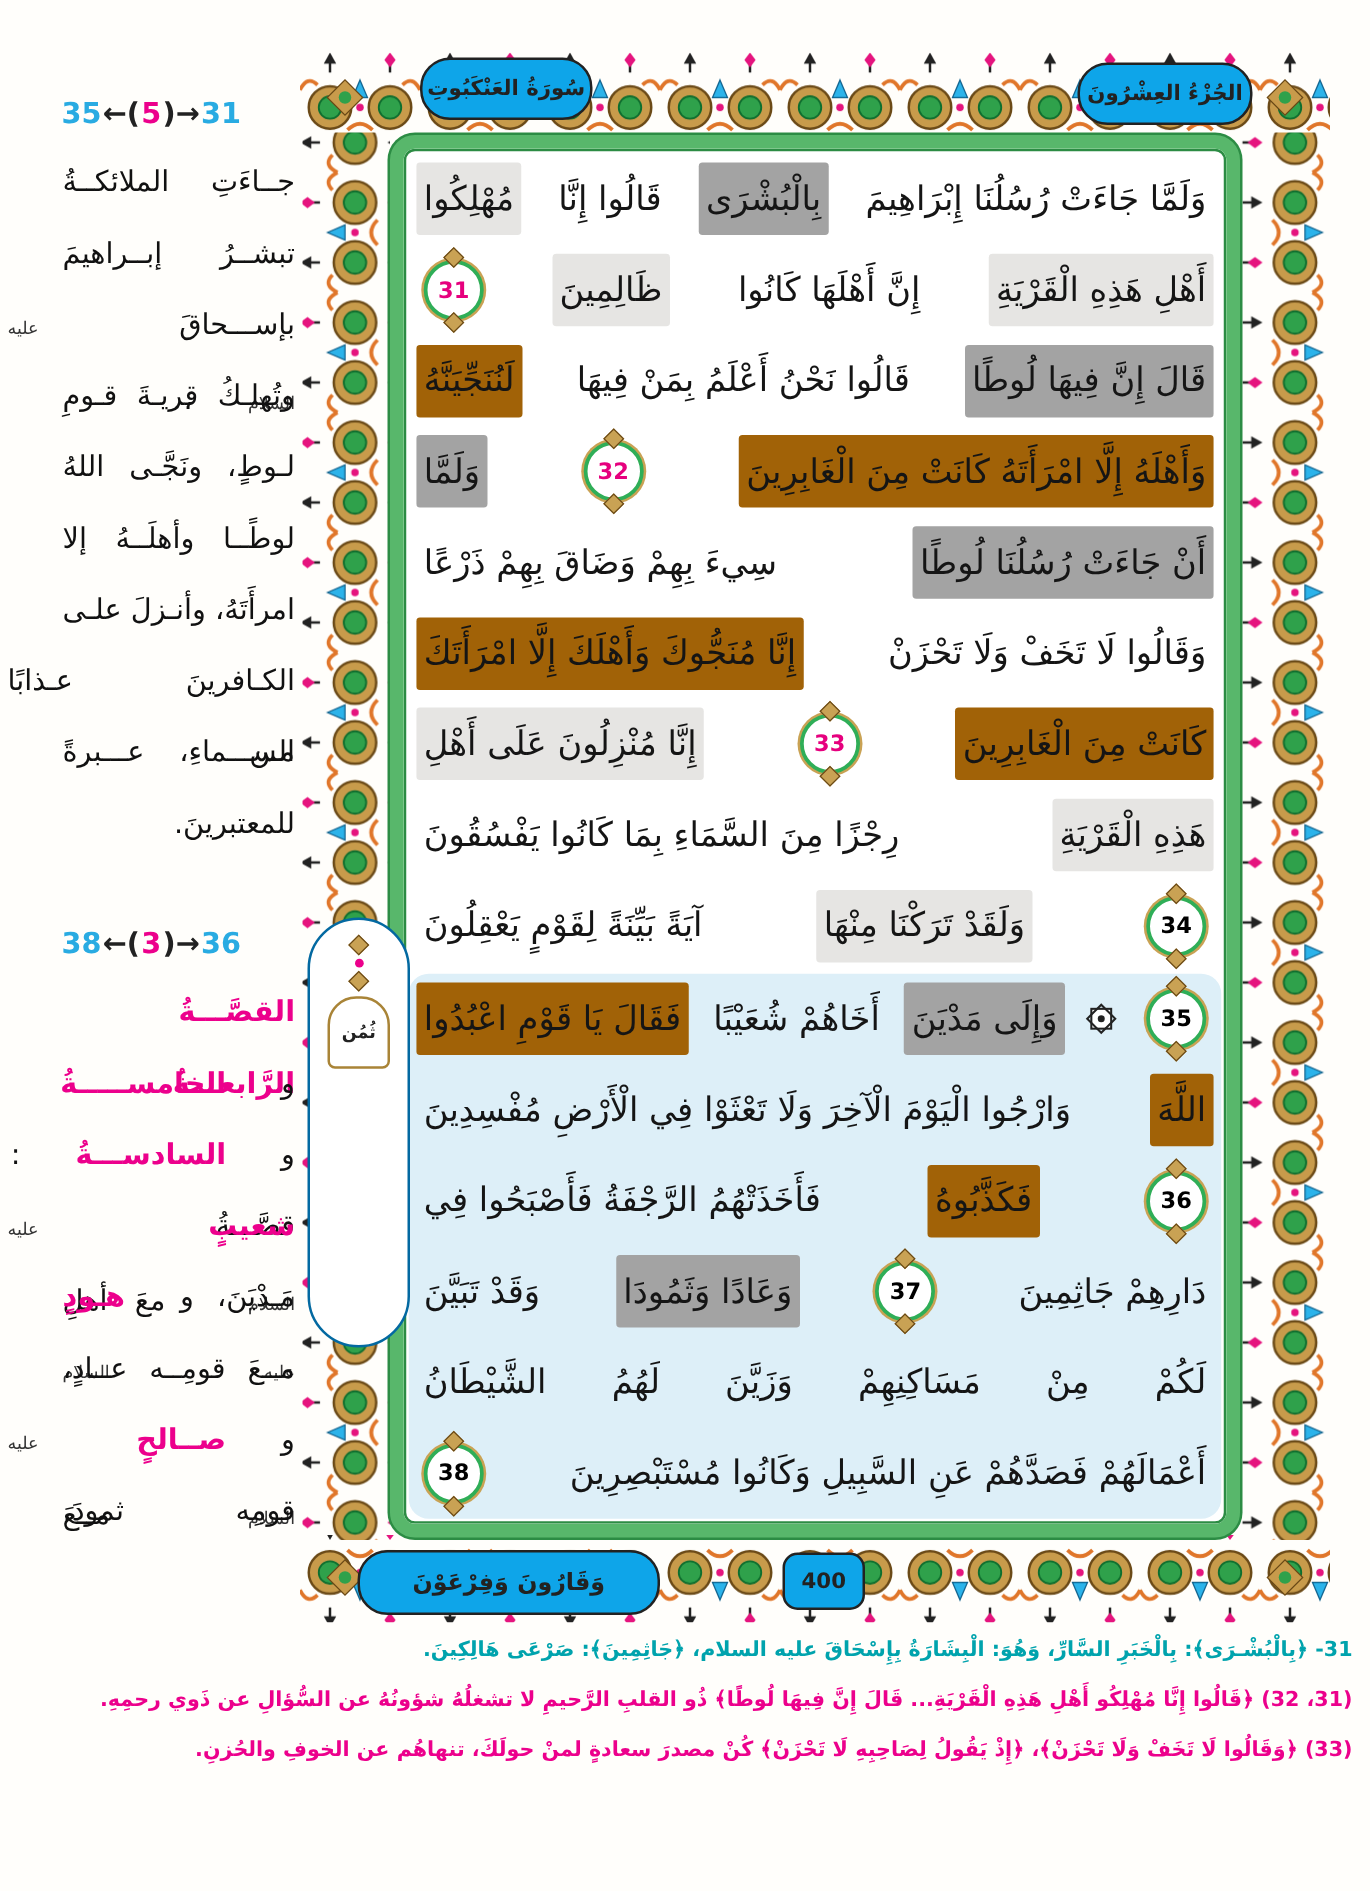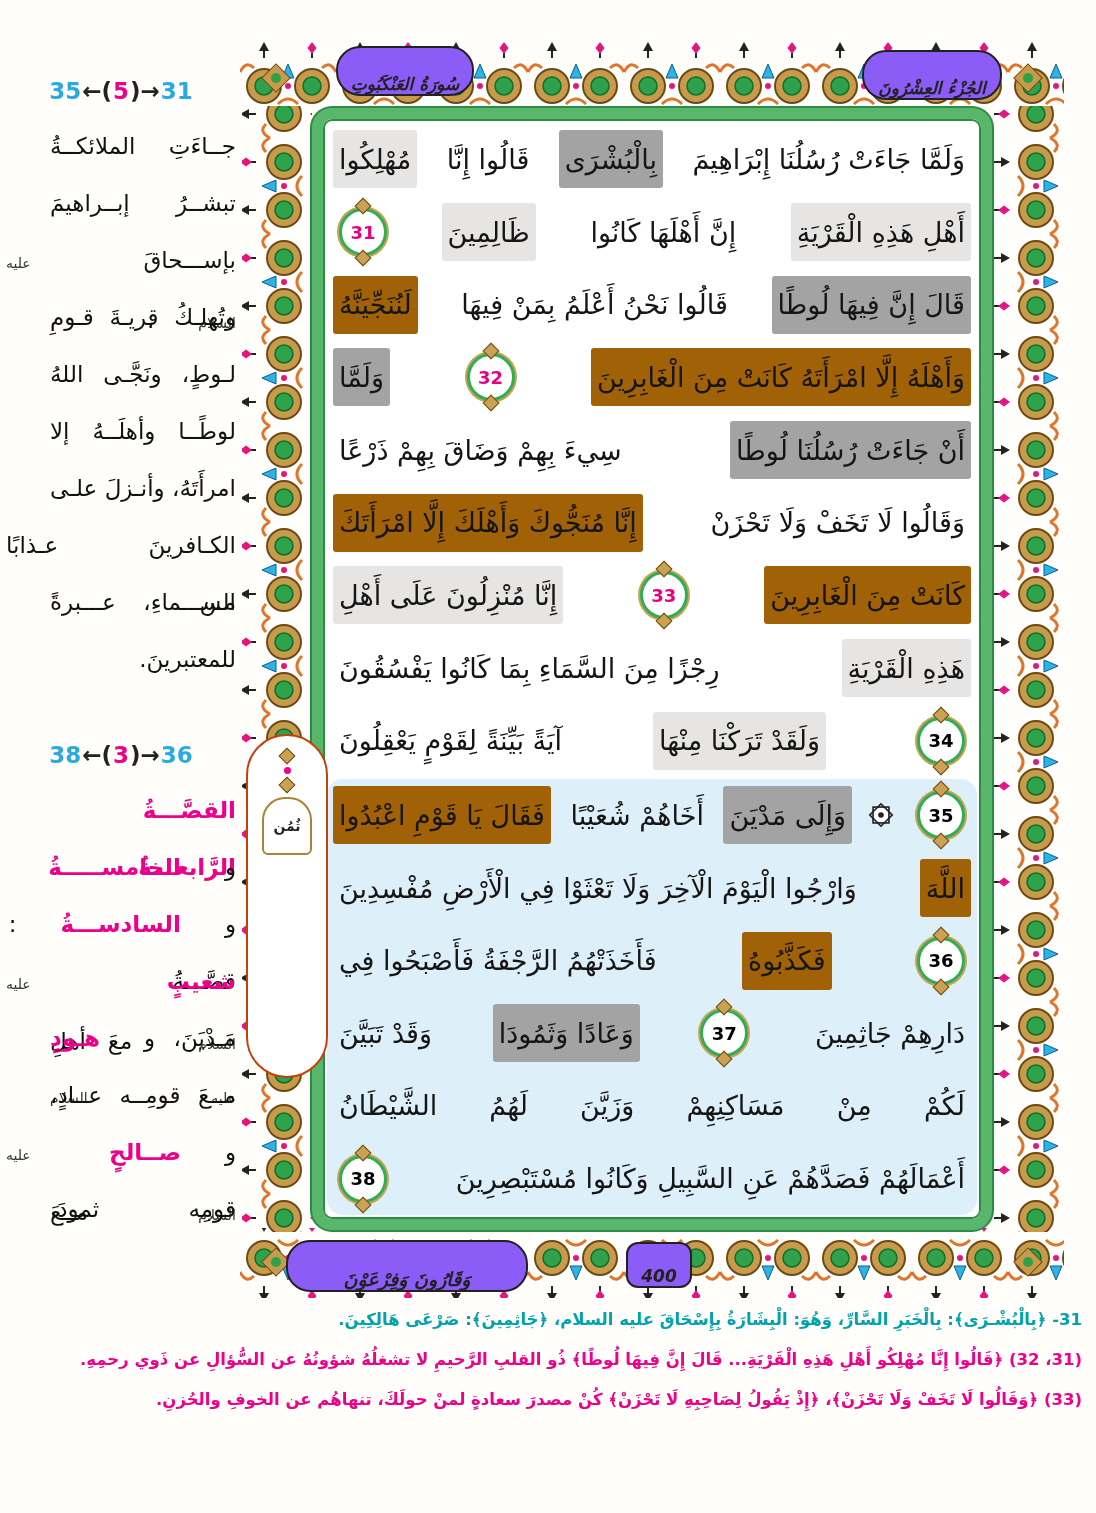--- a/index.html
+++ b/index.html
@@ -11,23 +11,23 @@
   .indicator .cyan{color:#29abe2;}
   .indicator .magenta{color:#ec008c;}
   .sb-para{position:absolute;width:100%;}
   .sb-line{height:57px;line-height:57px;font-size:23px;color:#111;
     text-align:justify;text-align-last:justify;white-space:nowrap;}
   .sb-line span{white-space:pre-wrap;margin-left:44px;}
   .sb-line .pink{color:#ec008c;font-weight:bold;}
   .sb-line .small{font-size:14px;letter-spacing:0;color:#333;}
   
   #frame{position:absolute;left:240px;top:42px;}
-  .cartouche{position:absolute;background:#8b5cf6;border:2px solid #222;border-radius:24px;
-    display:flex;align-items:flex-end;justify-content:center;font-size:17px;font-weight:bold;
-    color:#222;z-index:6;direction:rtl;font-style:italic;}
+  .cartouche{position:absolute;background:#0ea5e9;border:2px solid #222;border-radius:24px;
+    display:flex;align-items:center;justify-content:center;font-size:17px;font-weight:bold;
+    color:#222;z-index:6;direction:rtl;}
   
   #quran-box{position:absolute;left:312px;top:108px;width:680px;height:1122px;
     border:11px solid #58b76b;border-radius:20px;background:#fff;
     box-shadow:0 0 0 2px #2c8c44, inset 0 0 0 2px #2c8c44;box-sizing:border-box;z-index:4;}
   #quran-text{position:absolute;inset:4px 10px;display:flex;flex-direction:column;direction:rtl;}
   #quran-white{flex:9;display:flex;flex-direction:column;}
   #quran-blue{flex:6;display:flex;flex-direction:column;background:#ddeff8;
     border-radius:16px;margin:2px -6px 0 -6px;padding:0 6px;}
   .qline{flex:1;display:flex;align-items:center;justify-content:space-between;
     font-size:27px;color:#151515;overflow:hidden;gap:2px;}
@@ -42,21 +42,21 @@
     border-radius:50%;box-shadow:0 0 0 2px #c9a254;font-size:18px;font-weight:bold;}
   .badge::before,.badge::after{content:"";position:absolute;left:50%;width:10px;height:10px;
     background:#c9a254;border:1px solid #6b4a17;transform:translateX(-50%) rotate(45deg);}
   .badge::before{top:-11px;}
   .badge::after{bottom:-11px;}
   .badge.m{color:#e6007e;}
   .badge.k{color:#000000;}
   .hizb{flex:none;width:28px;height:28px;margin:0 2px;display:inline-flex;}
   
   #thumun{position:absolute;left:246px;top:734px;width:82px;height:344px;background:#fff;
-    border:2px solid #c2410c;border-radius:41px;z-index:5;display:flex;flex-direction:column;
+    border:2px solid #0369a1;border-radius:41px;z-index:5;display:flex;flex-direction:column;
     align-items:center;box-sizing:border-box;padding-top:12px;}
   #thumun .fin-d{width:10px;height:10px;background:#c9a254;border:1px solid #6b4a17;
     transform:rotate(45deg);margin:2px 0;}
   #thumun .fin-p{width:7px;height:7px;background:#ec008c;border-radius:50%;margin:3px 0;}
   #thumun .arch{width:46px;height:54px;margin-top:4px;border:2px solid #a98437;
     border-radius:23px 23px 6px 6px;display:flex;align-items:center;justify-content:center;
     font-size:14px;font-weight:bold;color:#222;}
   
   #catchword{left:286px;top:1240px;width:238px;height:48px;font-size:19px;}
   #pagenum{left:626px;top:1242px;width:62px;height:42px;border-radius:12px;font-size:17px;}

